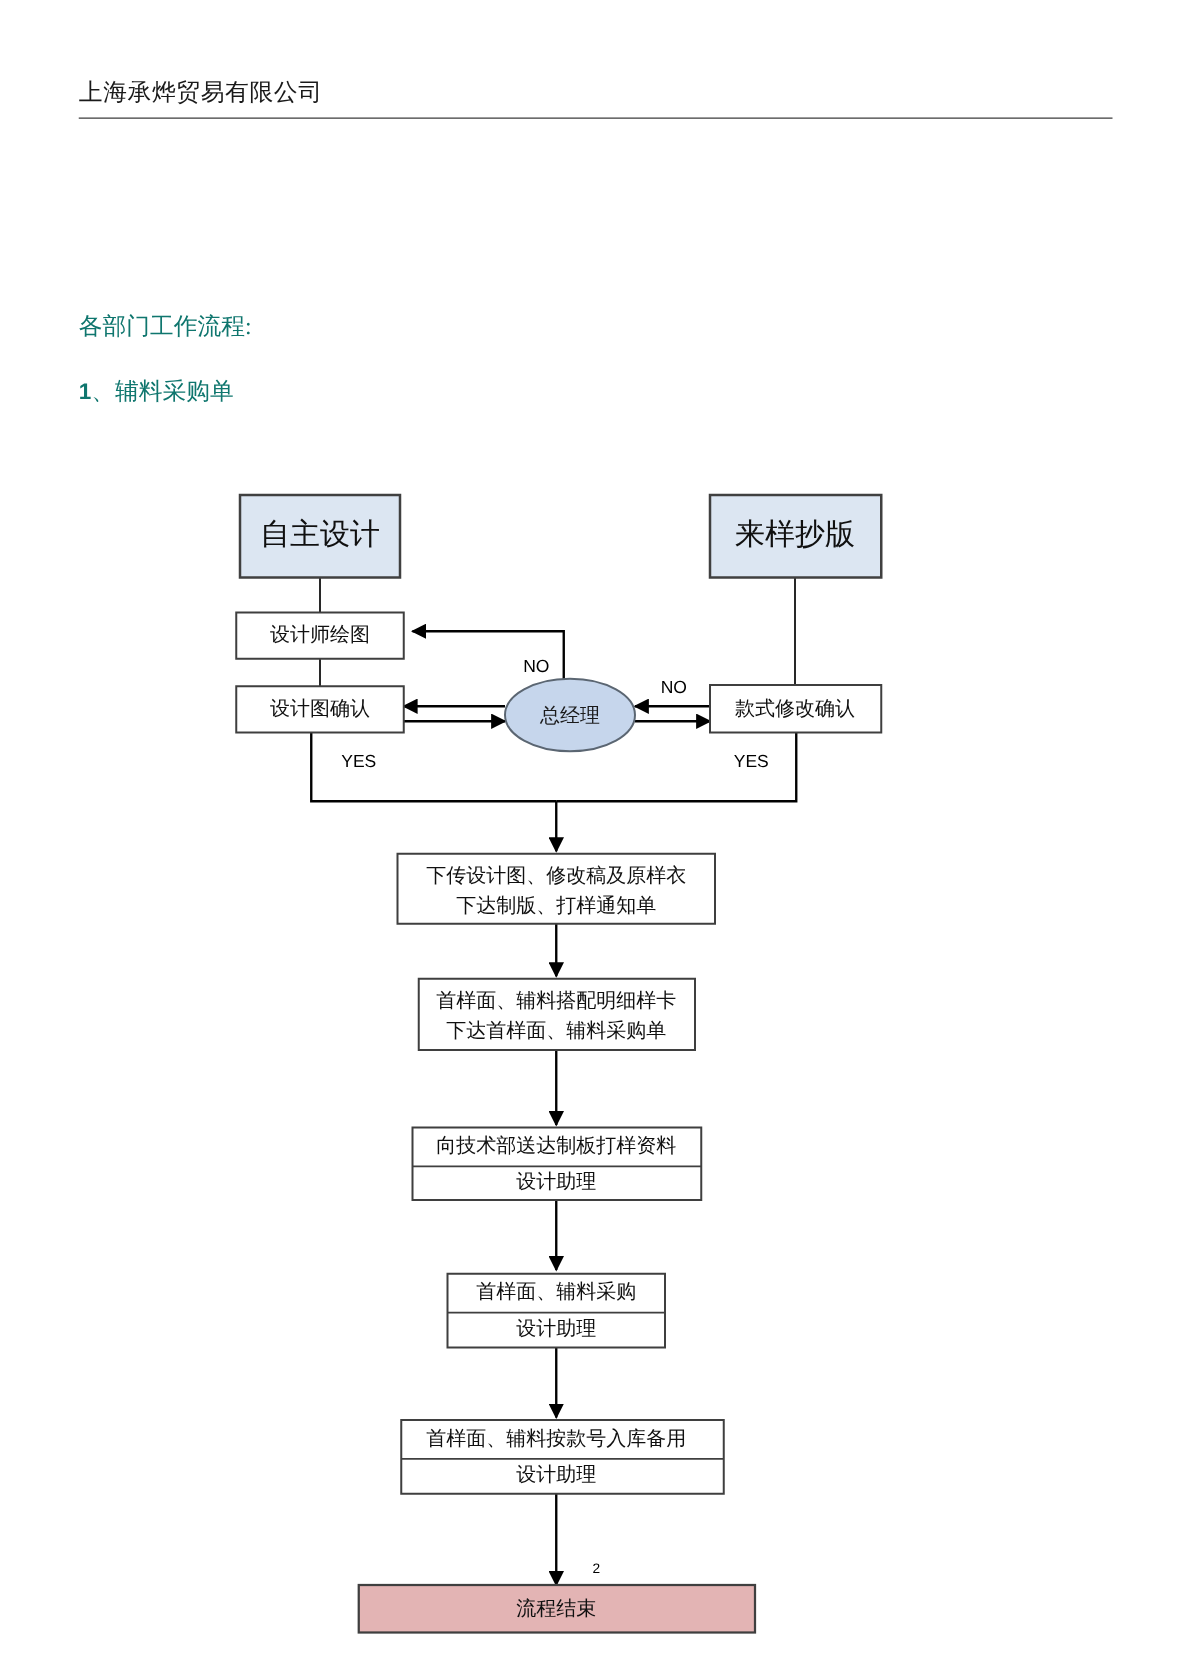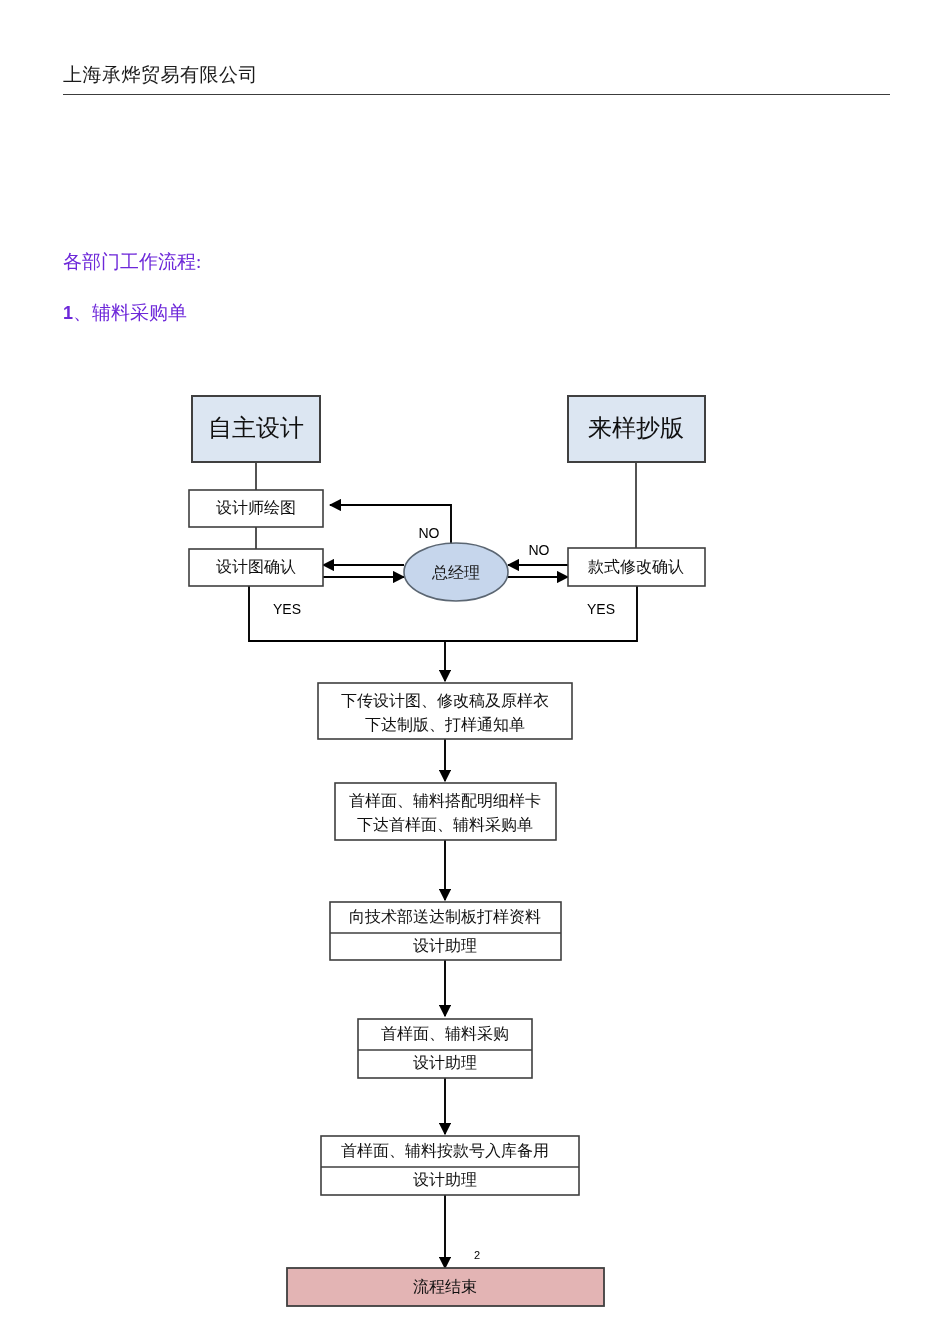--- a/index.html
+++ b/index.html
@@ -41,21 +41,21 @@
     border-bottom: 1.6px solid #3c3c3c;
     width: 827px;
     height: 0;
   }
   
   .body-line {
     position: absolute;
     font-family: "Liberation Serif", "DejaVu Serif", serif;
     font-size: 19px;
     line-height: 28px;
-    color: #6d28d9;
+    color: #0f766e;
     white-space: nowrap;
   }
   #intro-line { left: 63px; top: 248px; }
   #section-line { left: 63px; top: 299px; }
   #section-line .num {
     font-family: "Liberation Sans", "DejaVu Sans", sans-serif;
     font-weight: bold;
     font-size: 18px;
   }
   

